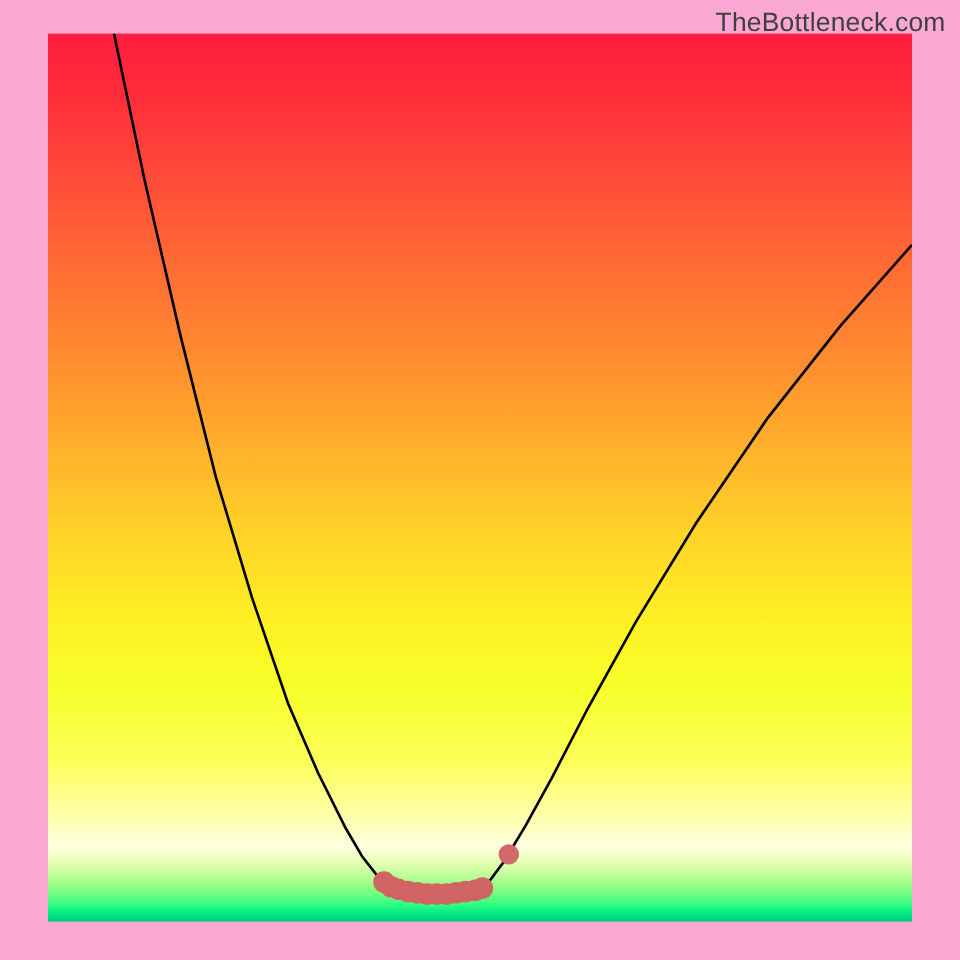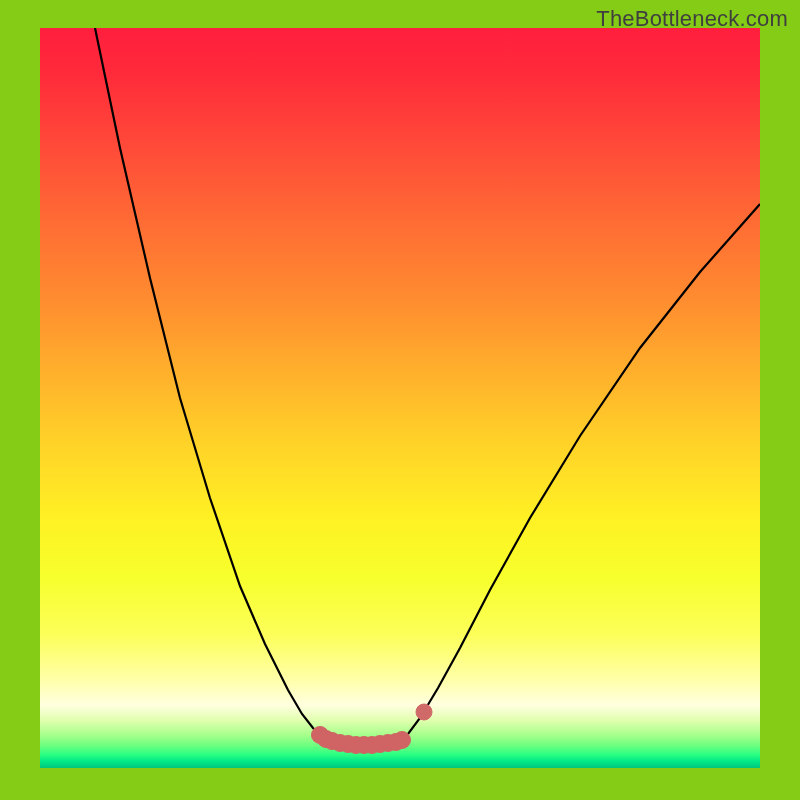--- a/index.html
+++ b/index.html
@@ -8,21 +8,21 @@
     width: 800px;
     height: 800px;
     background: #000;
     overflow: hidden;
     font-family: Arial, Helvetica, sans-serif;
   }
   .frame {
     position: absolute;
     left: 0; top: 0;
     width: 800px; height: 800px;
-    background: #84cc16;
+    background: #f9a8d4;
   }
   .plot {
     position: absolute;
     left: 40px;
     top: 28px;
     width: 720px;
     height: 740px;
     background: linear-gradient(
       to bottom,
       #ff1f3e 0%,

